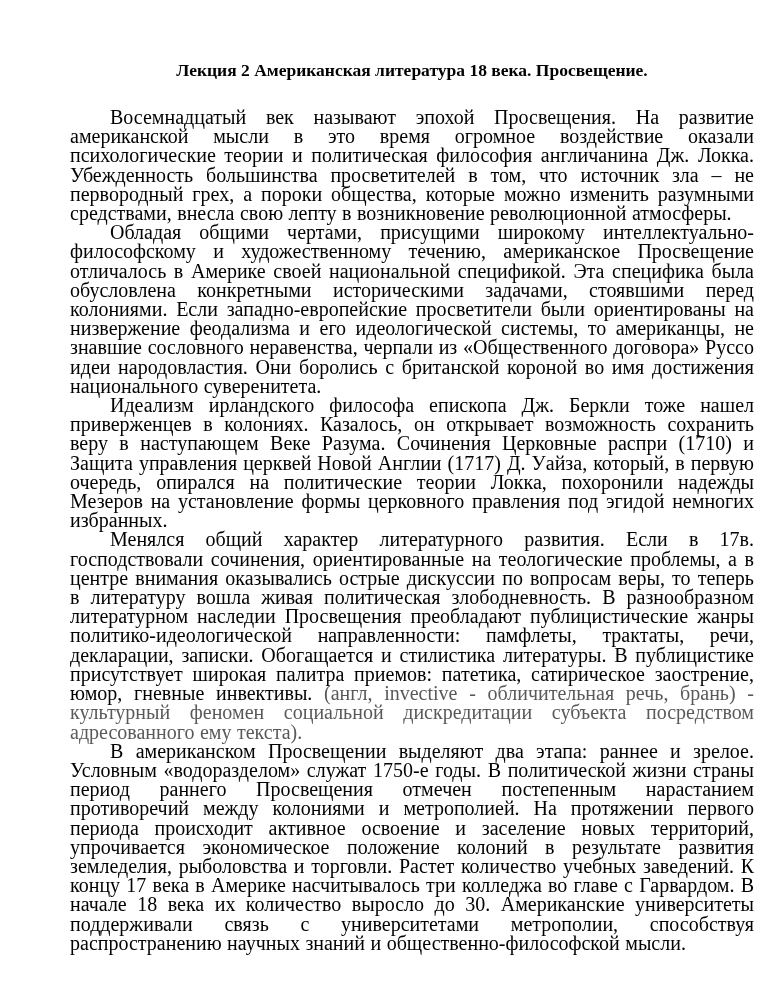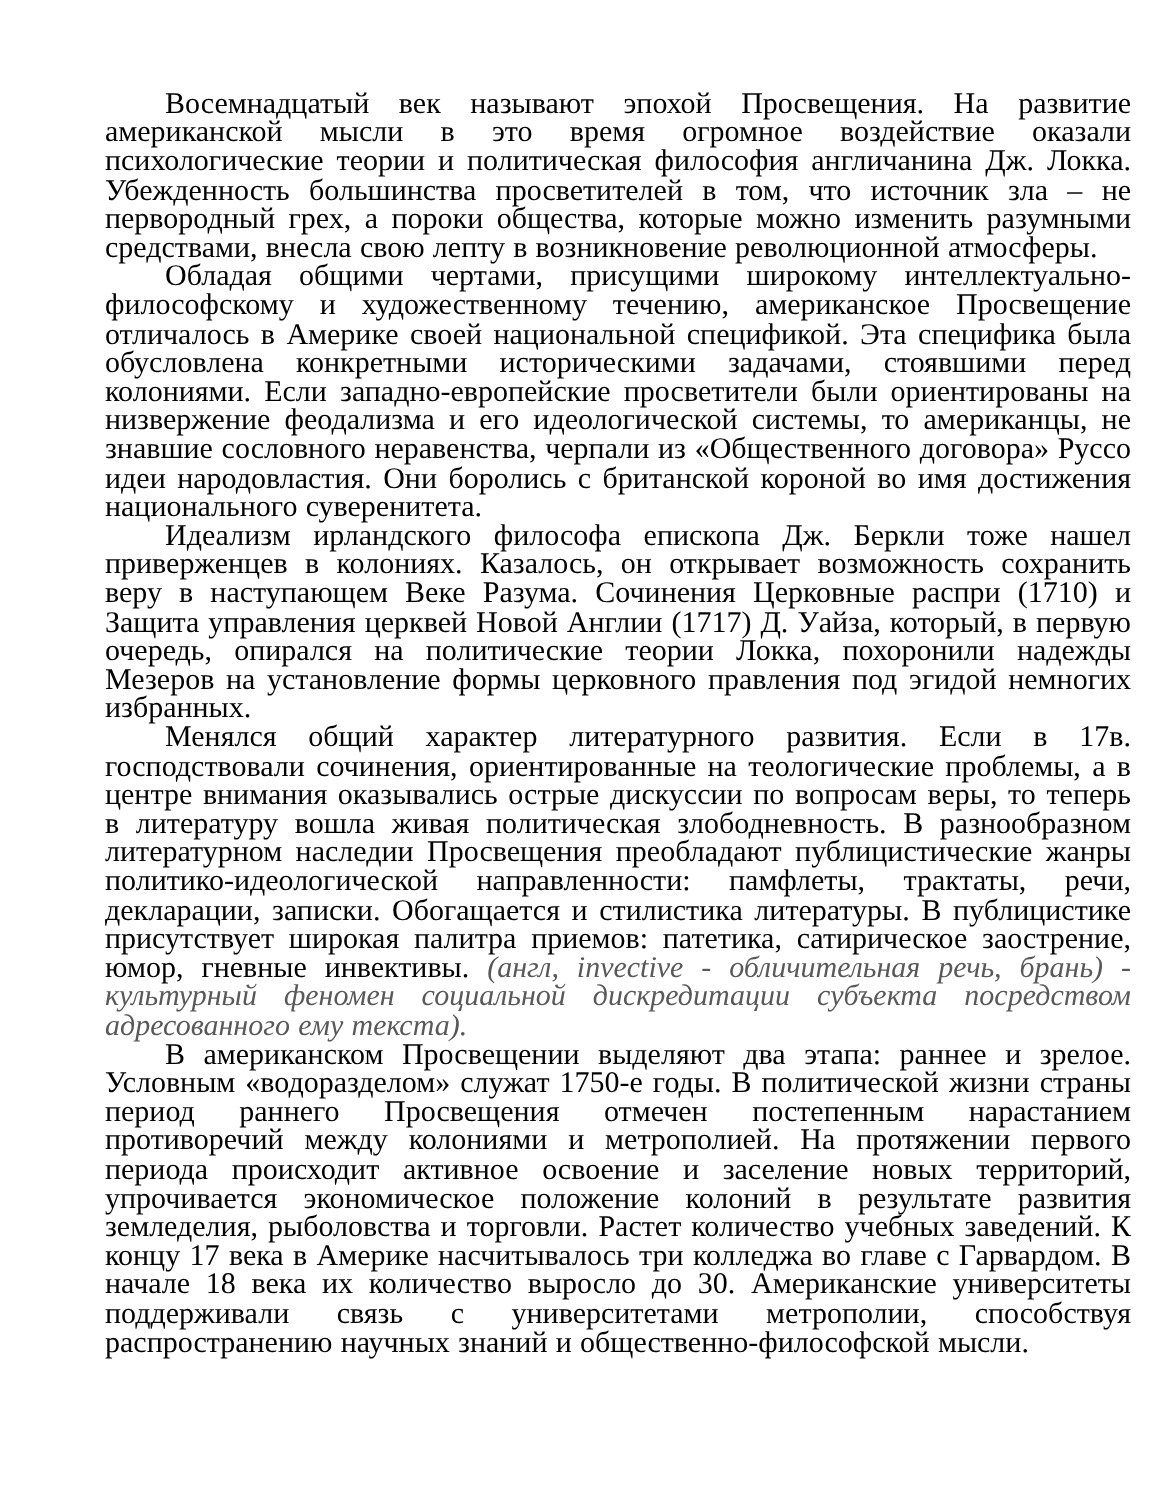--- a/index.html
+++ b/index.html
@@ -33,27 +33,27 @@
     margin: 0;
     padding: 0;
     text-indent: 40px;
     text-align: justify;
     font-size: 20px;
     line-height: 19.2px;
     word-spacing: 0.5px;
   }
   .doc-body p span.muted {
     color: #595959;
-    font-style: italic;
   }
 </style>
 </head>
 <body>
 
 <div class="page">
+  <h1 class="doc-title">Лекция 2 Американская литература 18 века. Просвещение.</h1>
 
   <div class="doc-body">
     <p><span>Восемнадцатый век называют эпохой Просвещения. На развитие американской мысли в это время огромное воздействие оказали психологические теории и политическая философия англичанина Дж. Локка. Убежденность большинства просветителей в том, что источник зла – не первородный грех, а пороки общества, которые можно изменить разумными средствами, внесла свою лепту в возникновение революционной атмосферы.</span></p>
     <p><span>Обладая общими чертами, присущими широкому интеллектуально-философскому и художественному течению, американское Просвещение отличалось в Америке своей национальной спецификой. Эта специфика была обусловлена конкретными историческими задачами, стоявшими перед колониями. Если западно-европейские просветители были ориентированы на низвержение феодализма и его идеологической системы, то американцы, не знавшие сословного неравенства, черпали из «Общественного договора» Руссо идеи народовластия. Они боролись с британской короной во имя достижения национального суверенитета.</span></p>
     <p><span>Идеализм ирландского философа епископа Дж. Беркли тоже нашел приверженцев в колониях. Казалось, он открывает возможность сохранить веру в наступающем Веке Разума. Сочинения Церковные распри (1710) и Защита управления церквей Новой Англии (1717) Д. Уайза, который, в первую очередь, опирался на политические теории Локка, похоронили надежды Мезеров на установление формы церковного правления под эгидой немногих избранных.</span></p>
     <p><span>Менялся общий характер литературного развития. Если в 17в. господствовали сочинения, ориентированные на теологические проблемы, а в центре внимания оказывались острые дискуссии по вопросам веры, то теперь в литературу вошла живая политическая злободневность. В разнообразном литературном наследии Просвещения преобладают публицистические жанры политико-идеологической направленности: памфлеты, трактаты, речи, декларации, записки. Обогащается и стилистика литературы. В публицистике присутствует широкая палитра приемов: патетика, сатирическое заострение, юмор, гневные инвективы. </span><span class="muted">(англ, invective - обличительная речь, брань) - культурный феномен социальной дискредитации субъекта посредством адресованного ему текста).</span></p>
     <p><span>В американском Просвещении выделяют два этапа: раннее и зрелое. Условным «водоразделом» служат 1750-е годы. В политической жизни страны период раннего Просвещения отмечен постепенным нарастанием противоречий между колониями и метрополией. На протяжении первого периода происходит активное освоение и заселение новых территорий, упрочивается экономическое положение колоний в результате развития земледелия, рыболовства и торговли. Растет количество учебных заведений. К концу 17 века в Америке насчитывалось три колледжа во главе с Гарвардом. В начале 18 века их количество выросло до 30. Американские университеты поддерживали связь с университетами метрополии, способствуя распространению научных знаний и общественно-философской мысли.</span></p>
   </div>
 </div>
 

